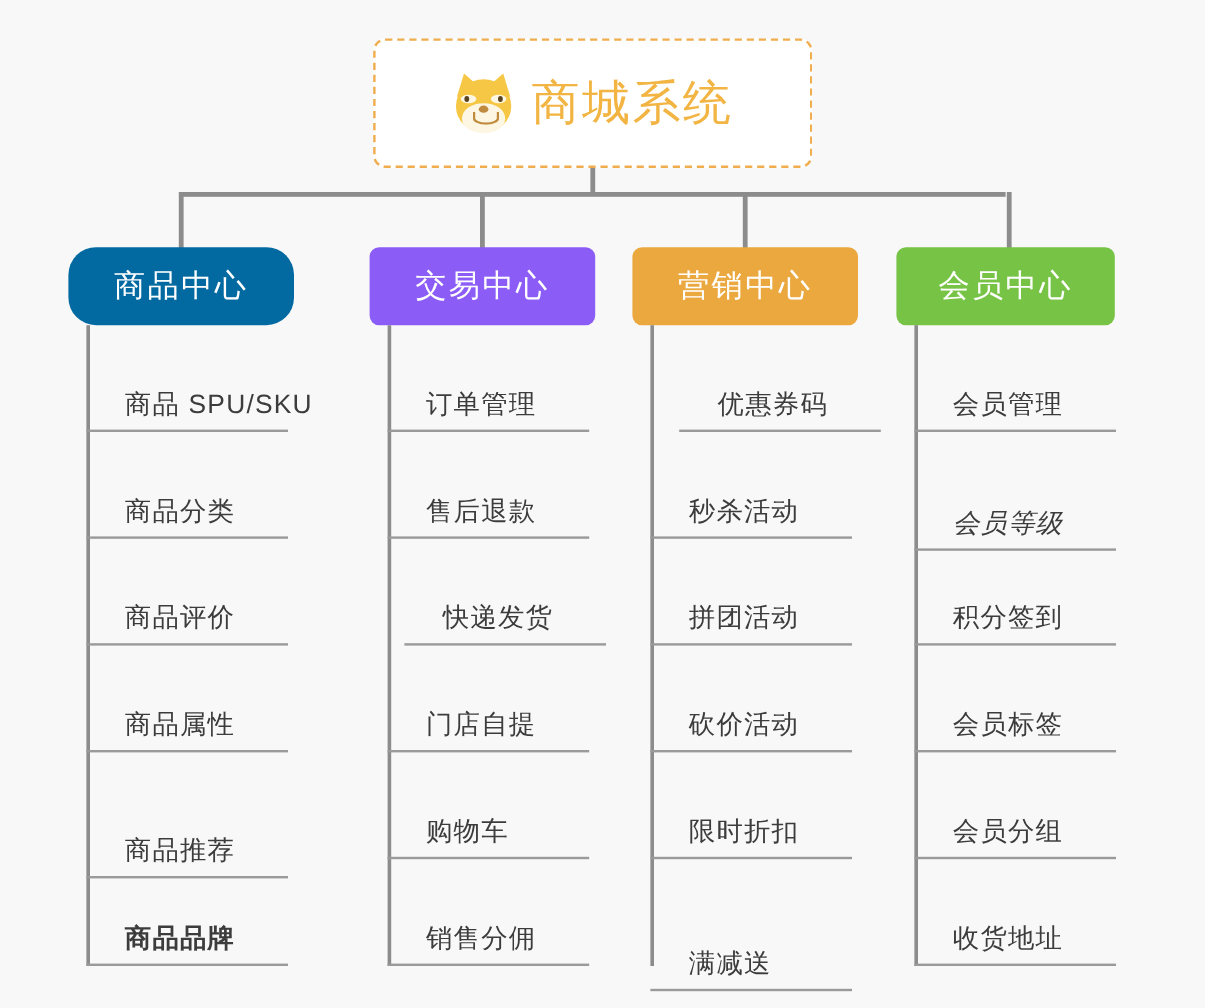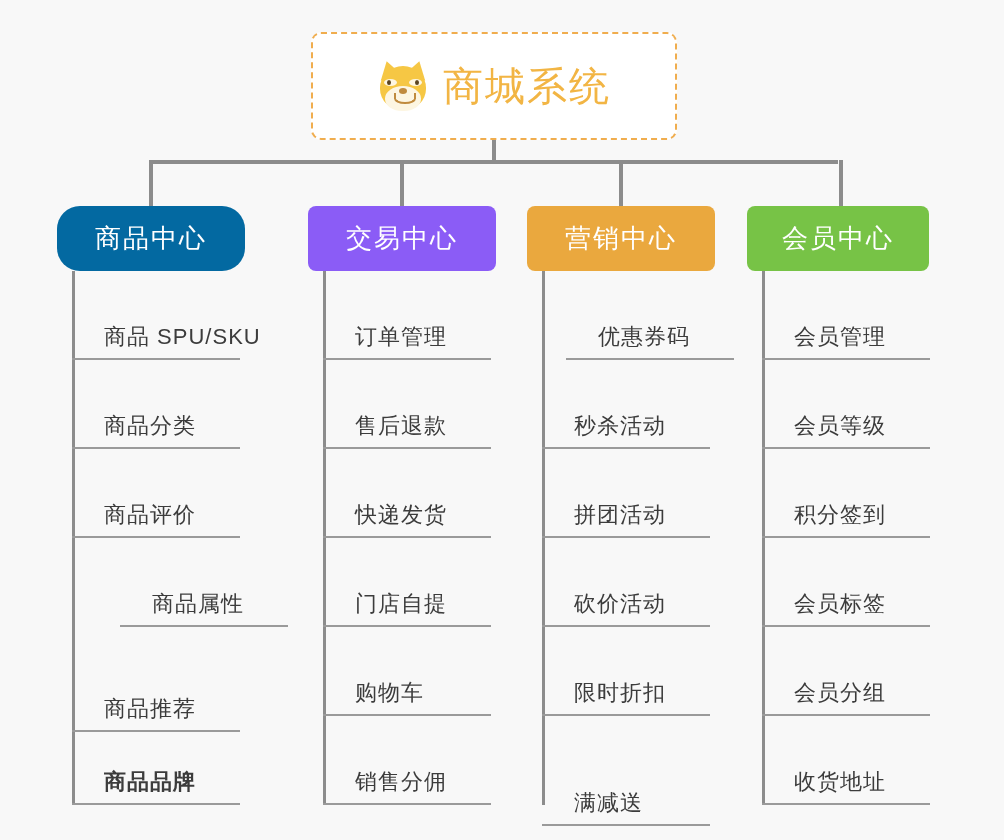--- a/index.html
+++ b/index.html
@@ -228,21 +228,21 @@
           <div class="sub-item-rule"></div>
         </div>
         <div class="sub-item" style="top: 89px;">
           <div class="sub-item-label">商品分类</div>
           <div class="sub-item-rule"></div>
         </div>
         <div class="sub-item" style="top: 178px;">
           <div class="sub-item-label">商品评价</div>
           <div class="sub-item-rule"></div>
         </div>
-        <div class="sub-item" style="top: 267px; margin-left: 48px;">
+        <div class="sub-item" style="top: 267px;">
           <div class="sub-item-label">商品属性</div>
           <div class="sub-item-rule"></div>
         </div>
         <div class="sub-item" style="top: 356px; margin-top: 16px;">
           <div class="sub-item-label">商品推荐</div>
           <div class="sub-item-rule"></div>
         </div>
         <div class="sub-item" style="top: 445px; font-weight: bold;">
           <div class="sub-item-label">商品品牌</div>
           <div class="sub-item-rule"></div>
@@ -255,21 +255,21 @@
       <div class="column" style="left: 323px;">
         <div class="col-spine" style="height: 534px;"></div>
         <div class="sub-item" style="top: 0px;">
           <div class="sub-item-label">订单管理</div>
           <div class="sub-item-rule"></div>
         </div>
         <div class="sub-item" style="top: 89px;">
           <div class="sub-item-label">售后退款</div>
           <div class="sub-item-rule"></div>
         </div>
-        <div class="sub-item" style="top: 178px;">
+        <div class="sub-item" style="top: 178px; margin-left: 14px;">
           <div class="sub-item-label">快递发货</div>
           <div class="sub-item-rule"></div>
         </div>
         <div class="sub-item" style="top: 267px;">
           <div class="sub-item-label">门店自提</div>
           <div class="sub-item-rule"></div>
         </div>
         <div class="sub-item" style="top: 356px;">
           <div class="sub-item-label">购物车</div>
           <div class="sub-item-rule"></div>
@@ -313,21 +313,21 @@
       <div class="conn conn-drop" style="left: 839px;"></div>
       <div class="cat-box" style="left: 747px; width: 182px; background: rgb(119, 195, 70);">
         <span>会员中心</span>
       </div>
       <div class="column" style="left: 762px;">
         <div class="col-spine" style="height: 534px;"></div>
         <div class="sub-item" style="top: 0px;">
           <div class="sub-item-label">会员管理</div>
           <div class="sub-item-rule"></div>
         </div>
-        <div class="sub-item" style="top: 89px;">
+        <div class="sub-item" style="top: 99px; font-style: italic;">
           <div class="sub-item-label">会员等级</div>
           <div class="sub-item-rule"></div>
         </div>
         <div class="sub-item" style="top: 178px;">
           <div class="sub-item-label">积分签到</div>
           <div class="sub-item-rule"></div>
         </div>
         <div class="sub-item" style="top: 267px;">
           <div class="sub-item-label">会员标签</div>
           <div class="sub-item-rule"></div>

